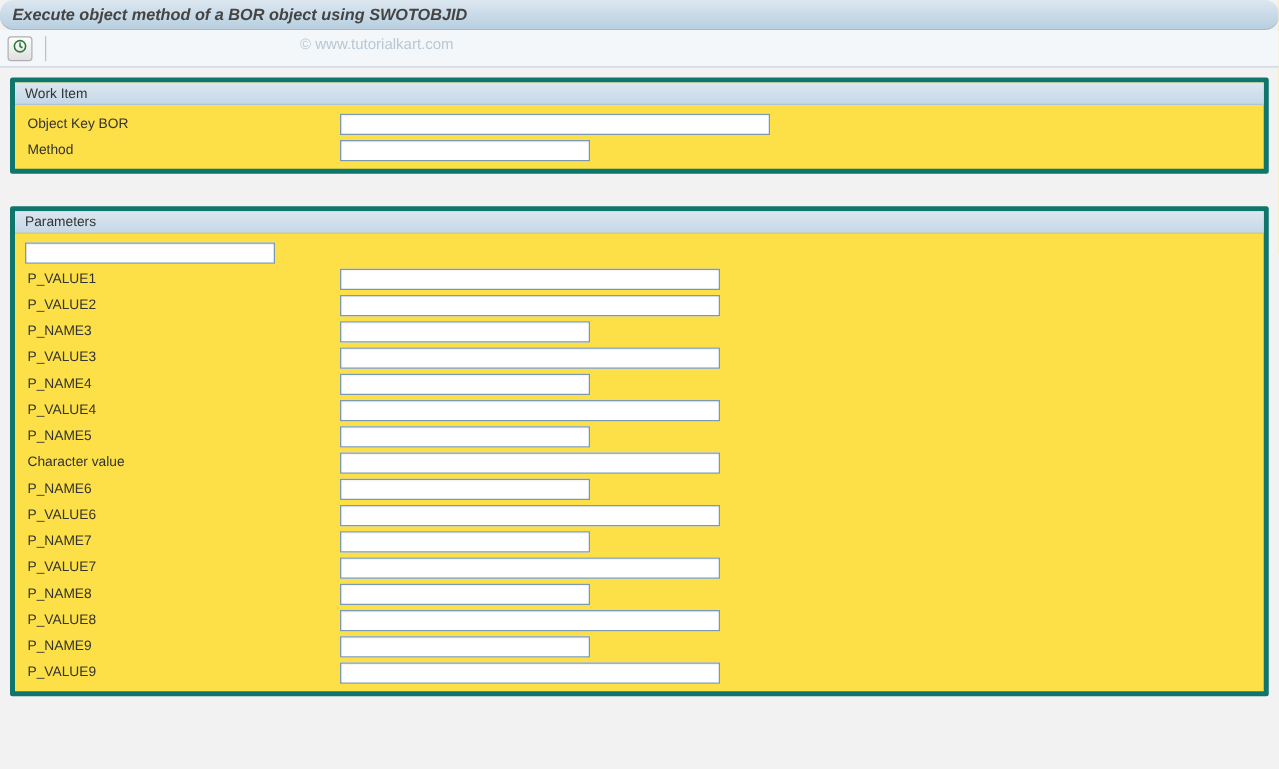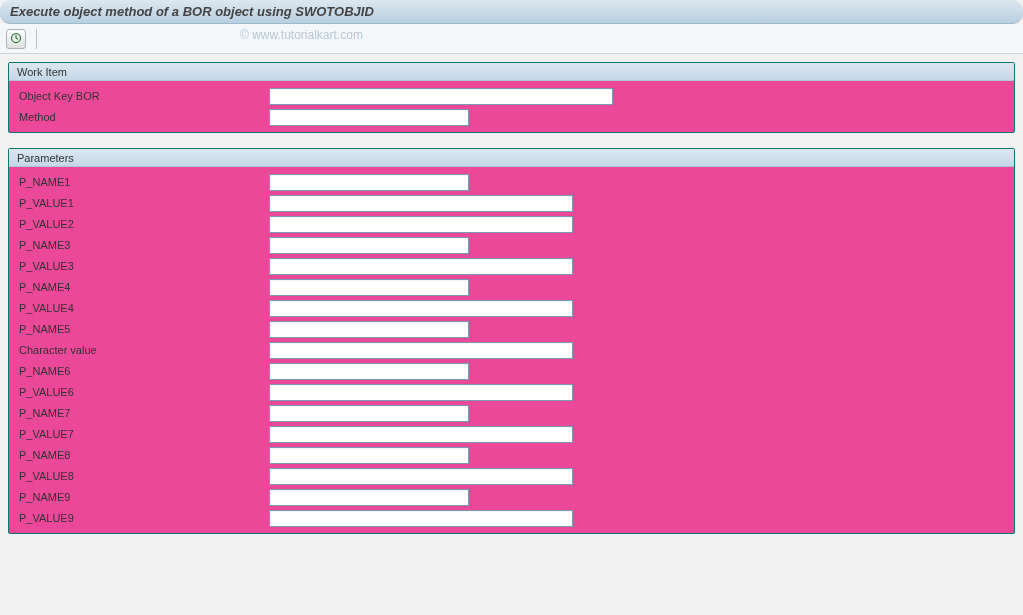--- a/index.html
+++ b/index.html
@@ -64,24 +64,24 @@
       left: 240px;
       top: 4px;
       font-size: 12px;
       color: #b8c8d4;
       font-weight: normal;
     }
     .content {
       padding: 8px;
     }
     .group {
-      border: 1px solid #0f766e;
+      border: 4px solid #0f766e;
       border-radius: 2px;
-      margin-bottom: 15px;
-      background: #ec4899;
+      margin-bottom: 26px;
+      background: #fde047;
     }
     .group-header {
       background: linear-gradient(to bottom, #dce7f0, #c5d8e8);
       padding: 2px 8px;
       font-size: 11px;
       color: #333;
       border-bottom: 1px solid #b0c4d6;
       height: 18px;
       display: flex;
       align-items: center;
@@ -151,21 +151,20 @@
     </div>
   </div>
 
   <div class="group">
     <div class="group-header">
       <span>Parameters</span>
     </div>
     <div class="group-body">
 
       <div class="field-row">
-        <div class="field-label">P_NAME1</div>
         <input class="field-input w-small" type="text" value="" style="">
       </div>
       <div class="field-row">
         <div class="field-label">P_VALUE1</div>
         <input class="field-input w-med" type="text" value="" style="">
       </div>
 
       <div class="field-row">
         <div class="field-label">P_VALUE2</div>
         <input class="field-input w-med" type="text" value="" style="">

